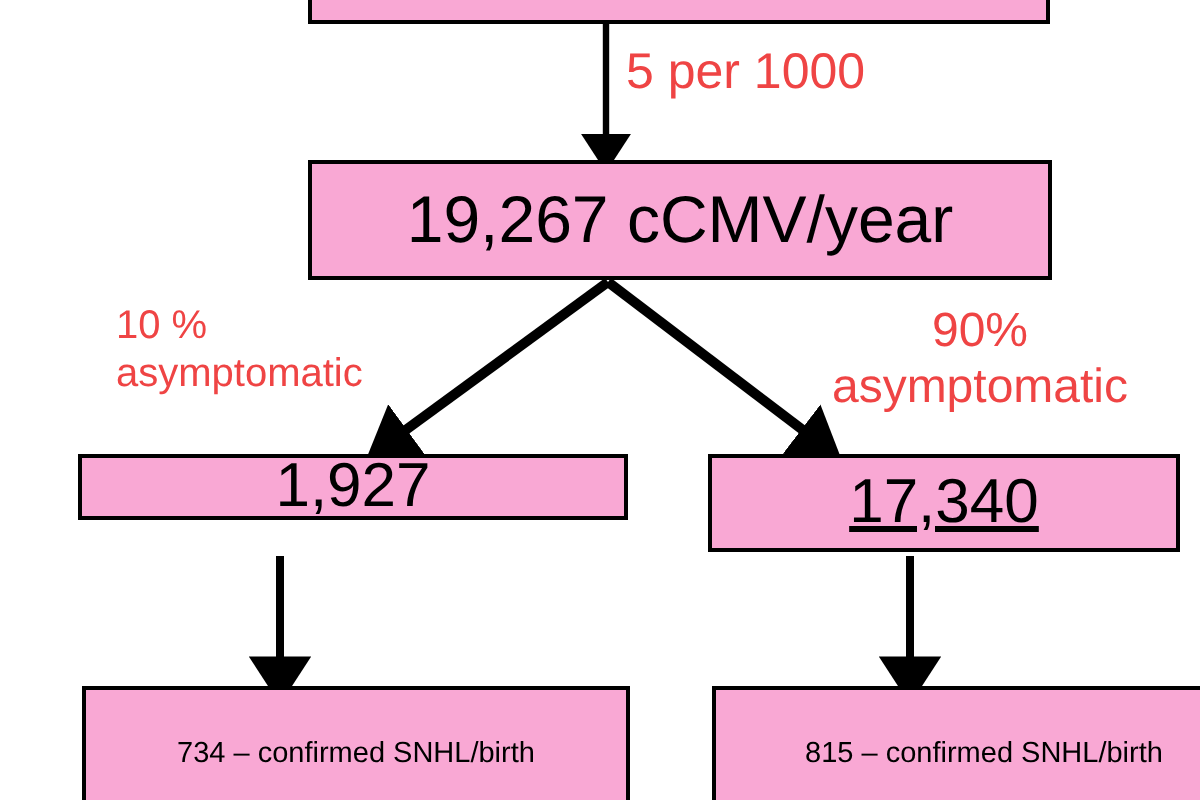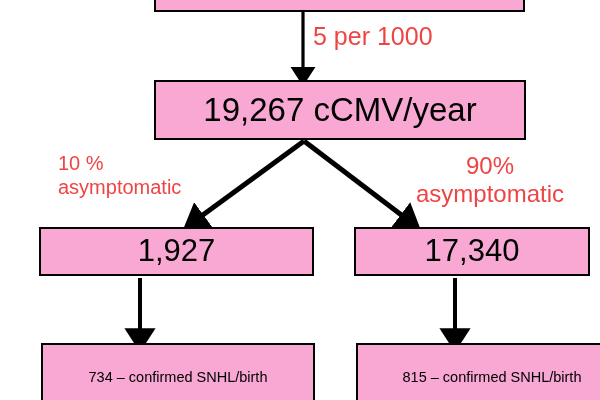--- a/index.html
+++ b/index.html
@@ -41,29 +41,30 @@
     left: 118px;
     top: 80px;
     width: 372px;
     height: 60px;
     font-size: 33px;
   }
   #node-symptomatic-count {
     left: 3px;
     top: 227px;
     width: 275px;
-    height: 49px;
+    height: 33px;
     font-size: 31px;
   }
   #node-asymptomatic-count {
     left: 318px;
     top: 227px;
     width: 236px;
     height: 49px;
     font-size: 31px;
+    text-decoration: underline;
   }
   #node-snhl-left {
     left: 5px;
     top: 343px;
     width: 274px;
     height: 70px;
     font-size: 14.5px;
   }
   #node-snhl-right {
     left: 320px;

